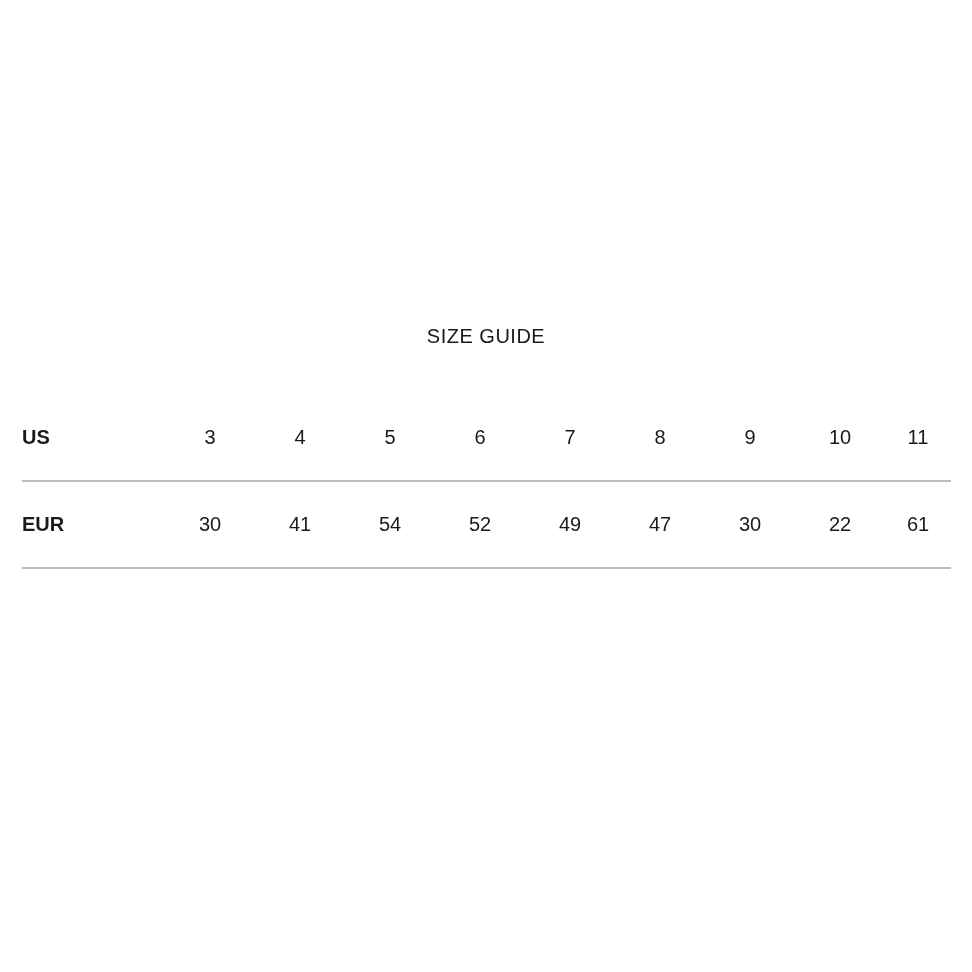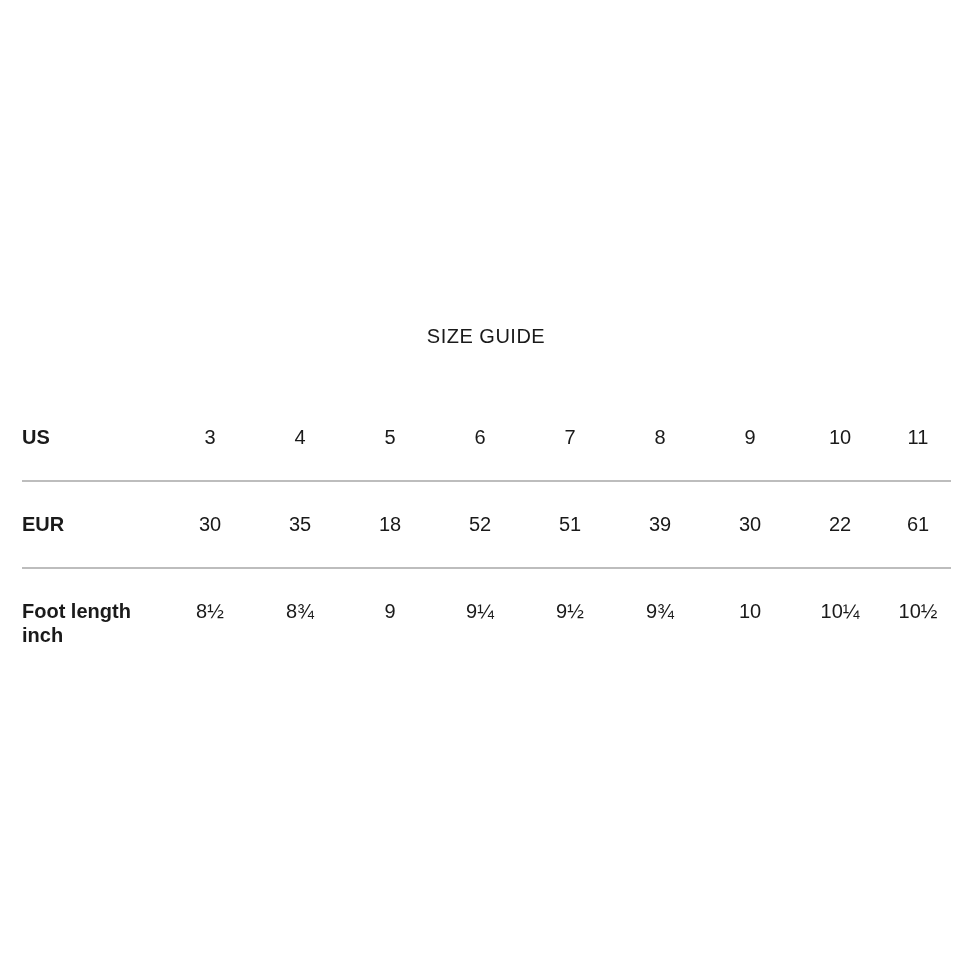--- a/index.html
+++ b/index.html
@@ -90,37 +90,25 @@
         <td>6</td>
         <td>7</td>
         <td>8</td>
         <td>9</td>
         <td>10</td>
         <td>11</td>
       </tr>
       <tr class="has-divider">
         <th>EUR</th>
         <td>30</td>
-        <td>35</td>
-        <td>18</td>
+        <td>41</td>
+        <td>54</td>
         <td>52</td>
-        <td>51</td>
-        <td>39</td>
+        <td>49</td>
+        <td>47</td>
         <td>30</td>
         <td>22</td>
         <td>61</td>
-      </tr>
-      <tr>
-        <th>Foot length inch</th>
-        <td>8½</td>
-        <td>8¾</td>
-        <td>9</td>
-        <td>9¼</td>
-        <td>9½</td>
-        <td>9¾</td>
-        <td>10</td>
-        <td>10¼</td>
-        <td>10½</td>
       </tr>
     </tbody>
   </table>
 
 </div>
 
 </body></html>

